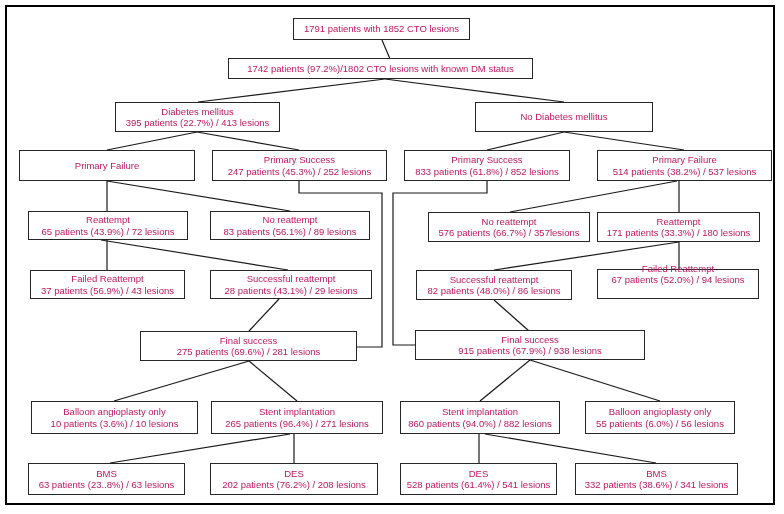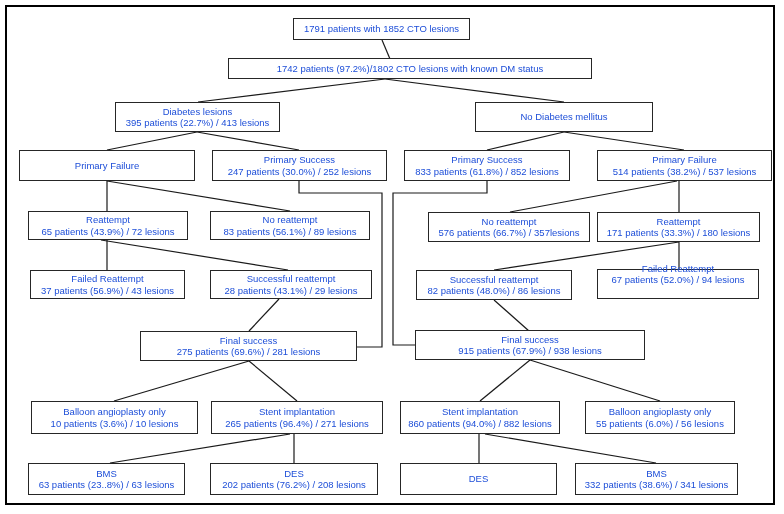--- a/index.html
+++ b/index.html
@@ -1,18 +1,18 @@
 <!DOCTYPE html>
 <html><head>
 <meta charset="utf-8">
 <style>
   html,body{margin:0;padding:0;background:#ffffff;}
   .figure{
     position:relative;width:784px;height:514px;background:#ffffff;
-    font-family:"Liberation Sans",sans-serif;color:#1d4ed8;overflow:hidden;
+    font-family:"Liberation Sans",sans-serif;color:#be185d;overflow:hidden;
   }
   .frame{position:absolute;left:5px;top:5px;width:770px;height:500px;border:2px solid #000;box-sizing:border-box;z-index:1;}
   svg.connectors{position:absolute;left:0;top:0;z-index:1;}
   .node{
     position:absolute;box-sizing:border-box;background:#ffffff;border:1.4px solid #262626;
     display:flex;flex-direction:column;align-items:center;justify-content:center;
     text-align:center;font-size:9.5px;line-height:11.5px;z-index:2;
   }
   .node span{white-space:nowrap;}
   .node.shift-up span{position:relative;top:-10px;background:transparent;}
@@ -50,40 +50,40 @@
     <line x1="290" y1="434" x2="110" y2="463"></line>
     <line x1="294" y1="434" x2="294" y2="463"></line>
     <line x1="479" y1="434" x2="479" y2="463"></line>
     <line x1="485" y1="434" x2="656" y2="463"></line>
   </svg>
 
   <div class="node" style="left:293px;top:18px;width:177px;height:22px;">
     <span>1791 patients with 1852 CTO lesions</span>
   </div>
 
-  <div class="node" style="left:228px;top:58px;width:364px;height:21px;">
+  <div class="node" style="left:228px;top:58px;width:305px;height:21px;">
     <span>1742 patients (97.2%)/1802 CTO lesions with known DM status</span>
   </div>
 
   <div class="node" style="left:115px;top:102px;width:165px;height:30px;">
-    <span>Diabetes lesions</span>
+    <span>Diabetes mellitus</span>
     <span>395 patients (22.7%) / 413 lesions</span>
   </div>
 
   <div class="node" style="left:475px;top:102px;width:178px;height:30px;">
     <span>No Diabetes mellitus</span>
   </div>
 
   <div class="node" style="left:19px;top:150px;width:176px;height:31px;">
     <span>Primary Failure</span>
   </div>
 
   <div class="node" style="left:212px;top:150px;width:175px;height:31px;">
     <span>Primary Success</span>
-    <span>247 patients (30.0%) / 252 lesions</span>
+    <span>247 patients (45.3%) / 252 lesions</span>
   </div>
 
   <div class="node" style="left:404px;top:150px;width:166px;height:31px;">
     <span>Primary Success</span>
     <span>833 patients (61.8%) / 852 lesions</span>
   </div>
 
   <div class="node" style="left:597px;top:150px;width:175px;height:31px;">
     <span>Primary Failure</span>
     <span>514 patients (38.2%) / 537 lesions</span>
@@ -164,19 +164,20 @@
     <span>63 patients (23..8%) / 63 lesions</span>
   </div>
 
   <div class="node" style="left:210px;top:463px;width:168px;height:32px;">
     <span>DES</span>
     <span>202 patients (76.2%) / 208 lesions</span>
   </div>
 
   <div class="node" style="left:400px;top:463px;width:157px;height:32px;">
     <span>DES</span>
+    <span>528 patients (61.4%) / 541 lesions</span>
   </div>
 
   <div class="node" style="left:575px;top:463px;width:163px;height:32px;">
     <span>BMS</span>
     <span>332 patients (38.6%) / 341 lesions</span>
   </div>
 </div>
 
 </body></html>

